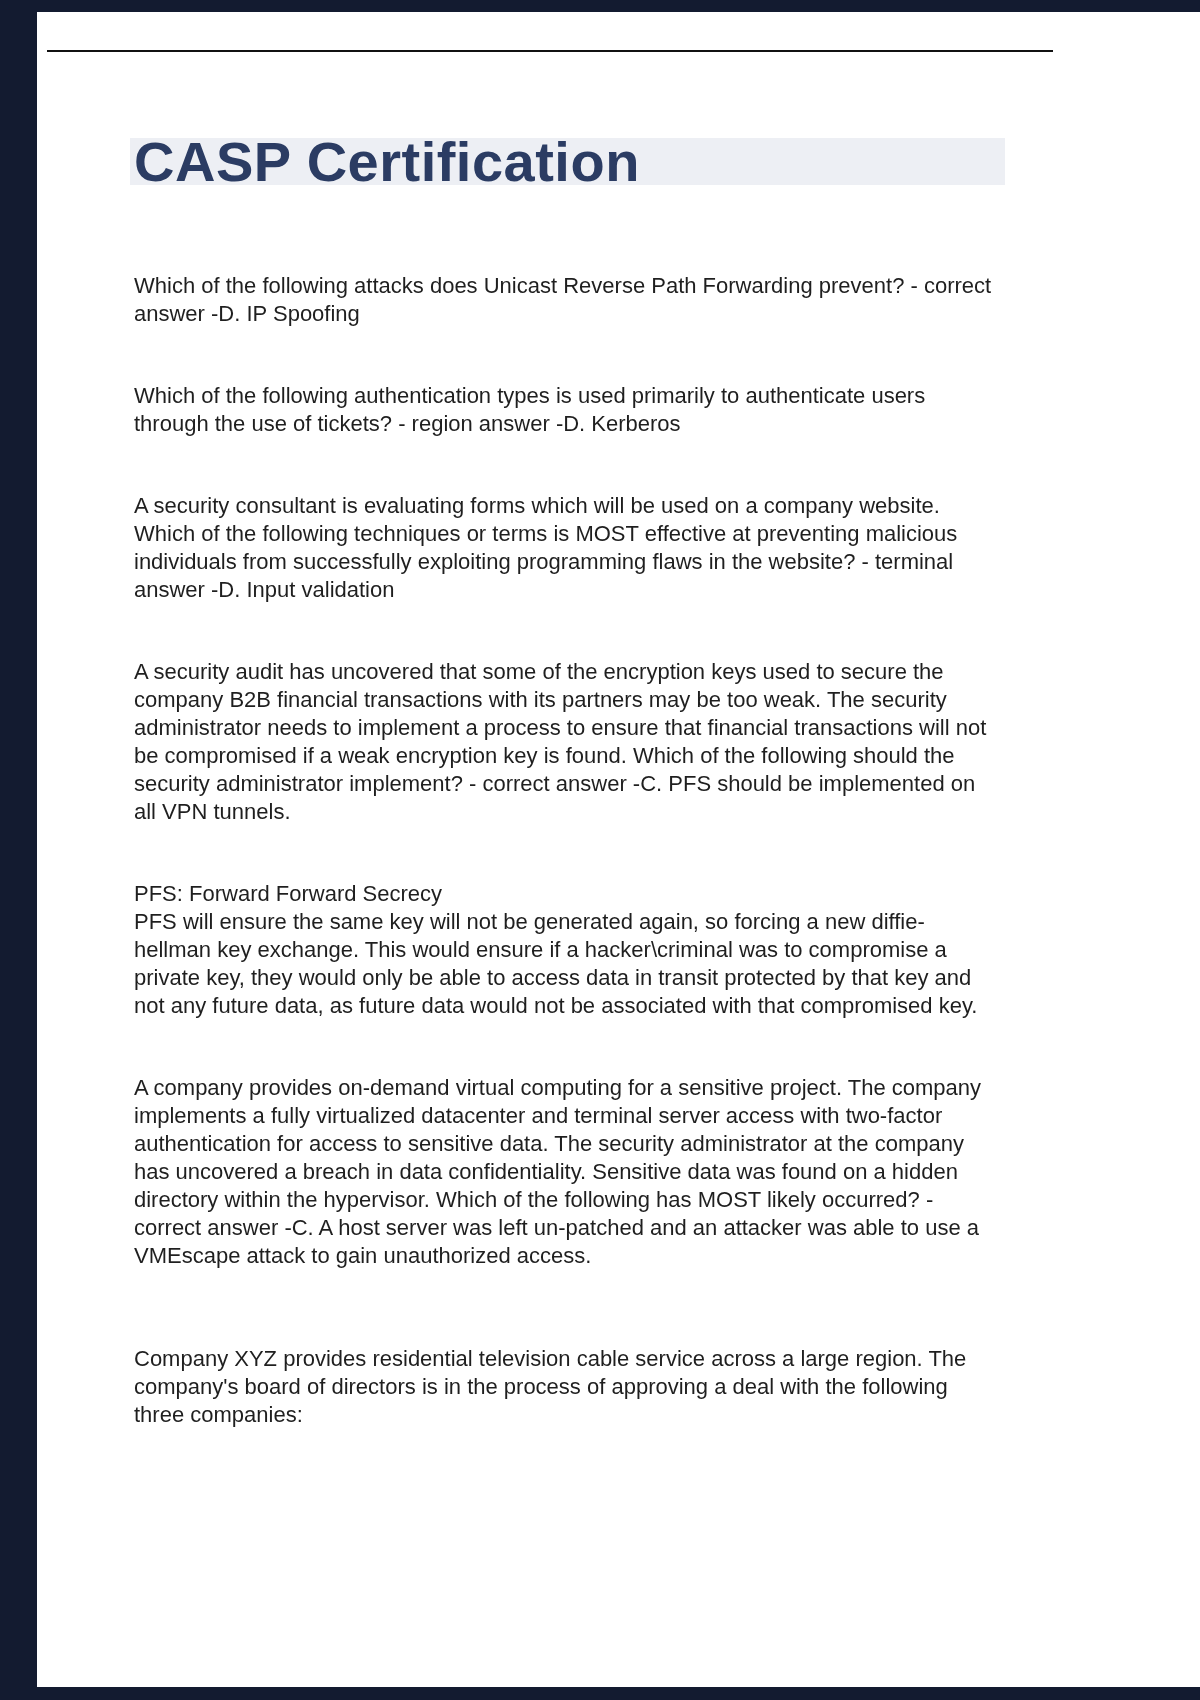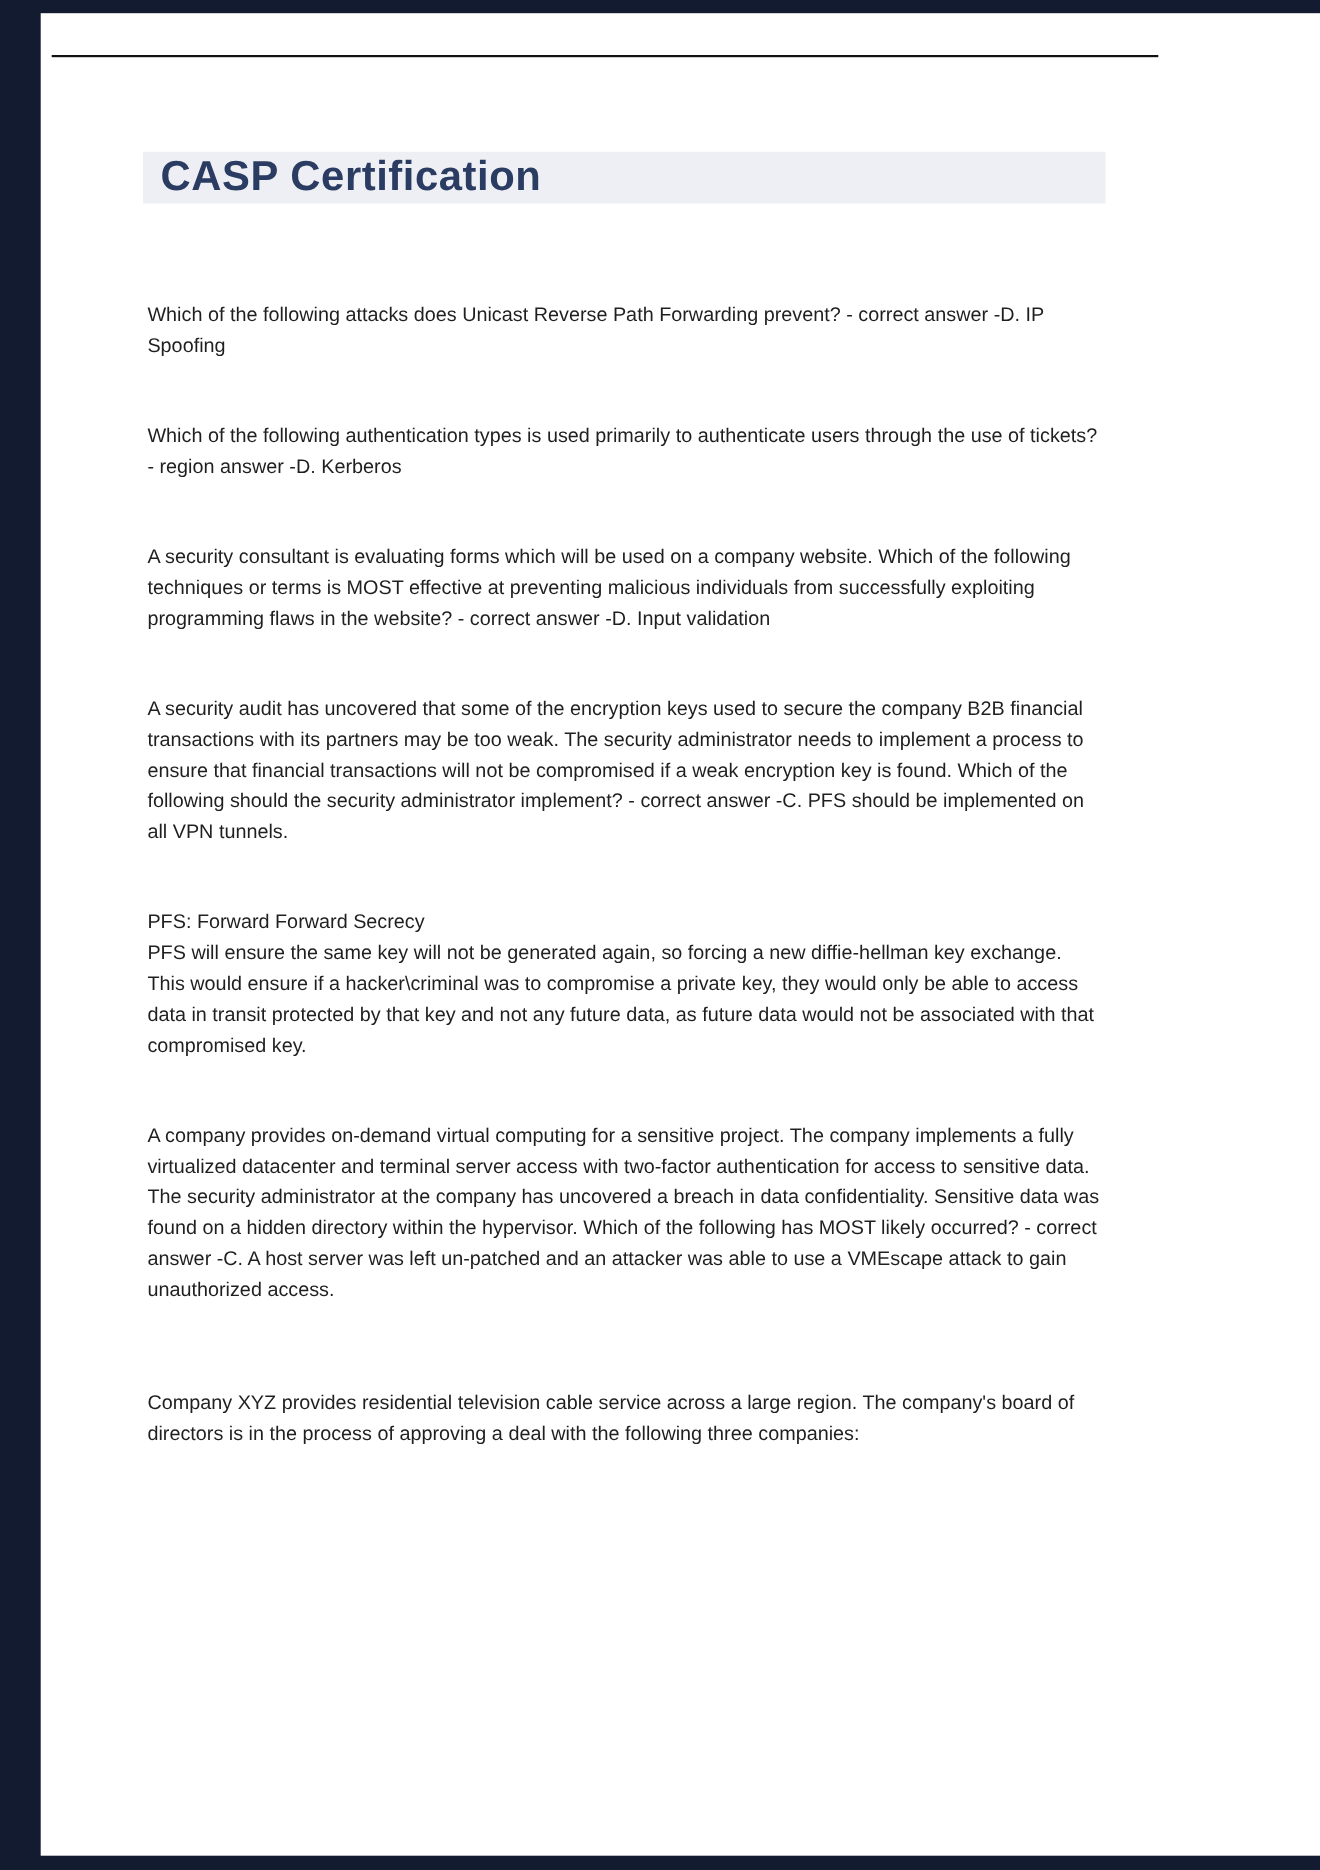--- a/index.html
+++ b/index.html
@@ -36,31 +36,31 @@
     margin-top: 86px;
     margin-left: -4px;
     width: 875px;
     height: 47px;
     background: var(--title_bg, #edeff4);
     display: flex;
     align-items: center;
   }
   .title-bar h1 {
     margin: 0;
-    padding-left: 16px;
-    font-size: 38px;
+    padding-left: 4px;
+    font-size: 56px;
     line-height: 47px;
     font-weight: bold;
     letter-spacing: 0.5px;
     color: var(--title_color, #2b3c63);
     font-family: "Liberation Sans", sans-serif;
   }
   .para {
     margin: 0;
-    font-size: 18px;
+    font-size: 22px;
     line-height: 28px;
     color: var(--text_color, #1f1f1f);
     width: 866px;
   }
   .first-para { margin-top: 87px; }
   .gap        { margin-top: 54px; }
   .gap-small  { }
   .gap-last   { margin-top: 75px; }
 </style>
 </head>
@@ -71,21 +71,21 @@
   <div class="content">
 
     <div class="title-bar">
       <h1>CASP Certification</h1>
     </div>
 
     <p class="para first-para">Which of the following attacks does Unicast Reverse Path Forwarding prevent? - correct answer  -D. IP Spoofing</p>
 
     <p class="para gap">Which of the following authentication types is used primarily to authenticate users through the use of tickets? - region answer  -D. Kerberos</p>
 
-    <p class="para gap">A security consultant is evaluating forms which will be used on a company website. Which of the following techniques or terms is MOST effective at preventing malicious individuals from successfully exploiting programming flaws in the website? - correct answer  -D. Input validation</p>
+    <p class="para gap">A security consultant is evaluating forms which will be used on a company website. Which of the following techniques or terms is MOST effective at preventing malicious individuals from successfully exploiting programming flaws in the website? - terminal answer  -D. Input validation</p>
 
     <p class="para gap">A security audit has uncovered that some of the encryption keys used to secure the company B2B financial transactions with its partners may be too weak. The security administrator needs to implement a process to ensure that financial transactions will not be compromised if a weak encryption key is found. Which of the following should the security administrator implement? - correct answer  -C. PFS should be implemented on all VPN tunnels.</p>
 
     <p class="para gap">PFS: Forward Forward Secrecy</p>
 
     <p class="para gap-small">PFS will ensure the same key will not be generated again, so forcing a new diffie-hellman key exchange. This would ensure if a hacker\criminal was to compromise a private key, they would only be able to access data in transit protected by that key and not any future data, as future data would not be associated with that compromised key.</p>
 
     <p class="para gap">A company provides on-demand virtual computing for a sensitive project. The company implements a fully virtualized datacenter and terminal server access with two-factor authentication for access to sensitive data. The security administrator at the company has uncovered a breach in data confidentiality. Sensitive data was found on a hidden directory within the hypervisor. Which of the following has MOST likely occurred? - correct answer  -C. A host server was left un-patched and an attacker was able to use a VMEscape attack to gain unauthorized access.</p>
 
     <p class="para gap-last">Company XYZ provides residential television cable service across a large region. The company's board of directors is in the process of approving a deal with the following three companies:</p>

